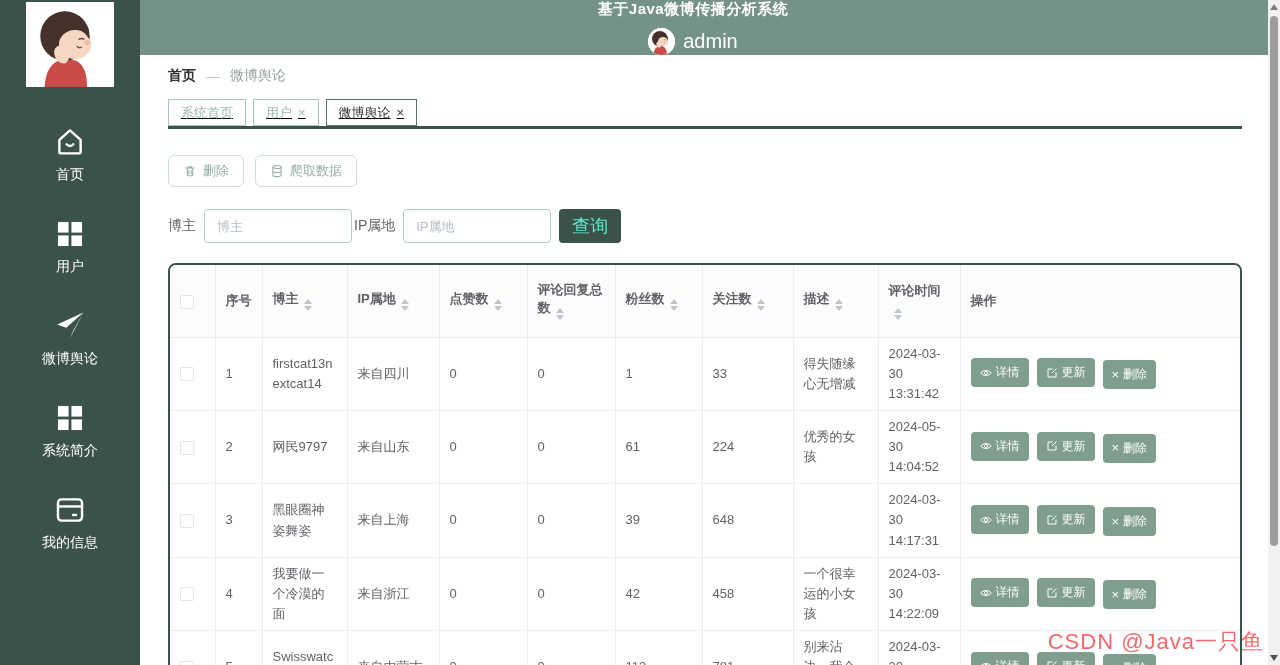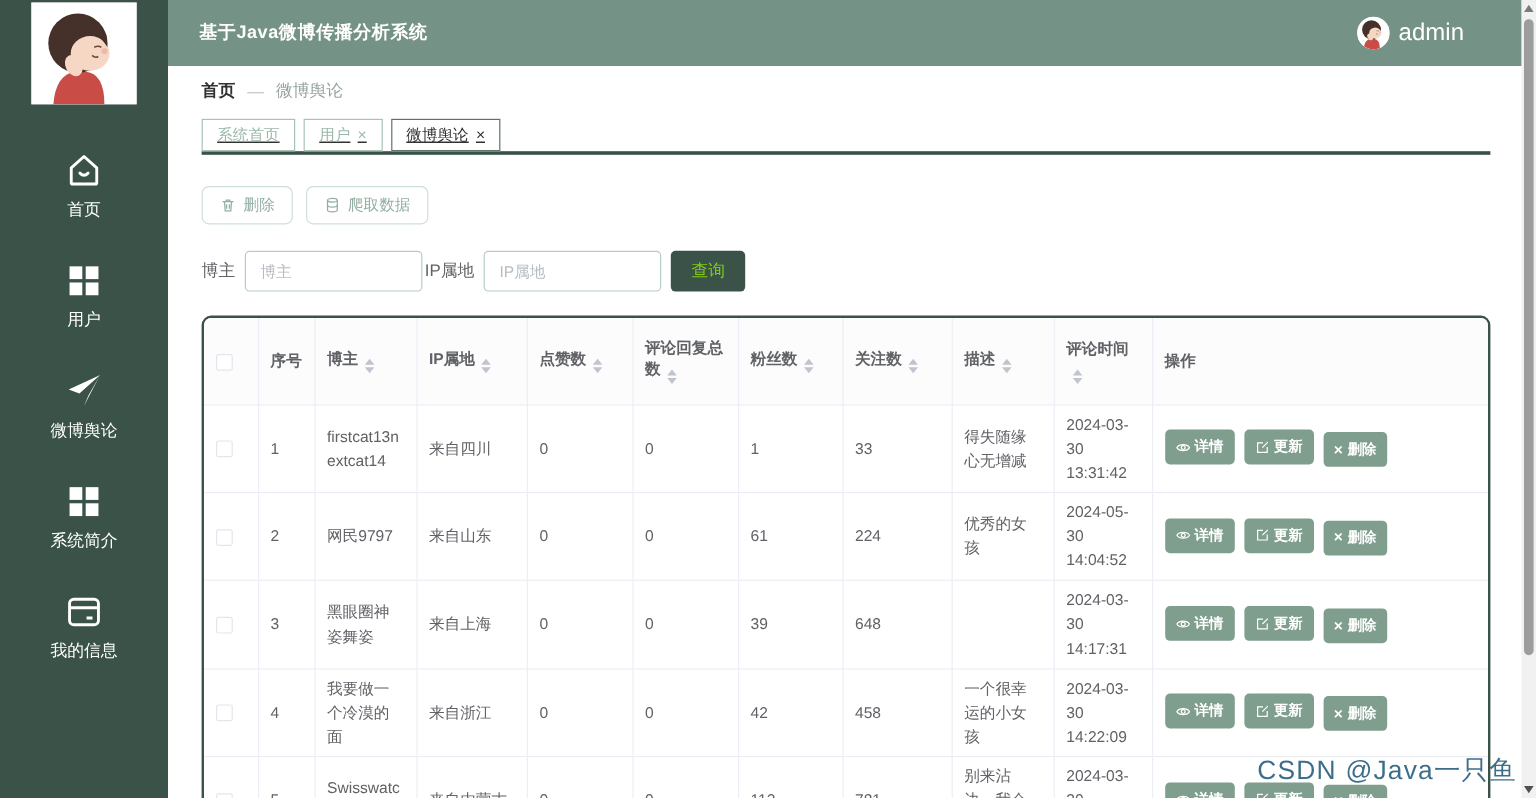--- a/index.html
+++ b/index.html
@@ -10,21 +10,21 @@
   
   .sidebar { position:absolute; left:0; top:0; width:140px; height:665px; background:#3a5248; }
   .avatar-box { width:88px; height:85px; margin:2px auto 0; background:#fff; overflow:hidden; }
   .side-nav { display:flex; flex-direction:column; align-items:center; margin-top:38px; gap:33px; }
   .side-item { display:flex; flex-direction:column; align-items:center; gap:7px; color:#fff; cursor:pointer; }
   .side-item svg { width:34px; height:34px; }
   .side-item .lbl { font-size:14px; color:#fff; }
 
   
   .topbar { position:absolute; left:140px; top:0; width:1128px; height:55px; background:#759286;
-    display:flex; align-items:center; justify-content:space-between; padding:0 48px 0 26px; }
+    display:flex; align-items:center; justify-content:space-between; padding:0 48px 0 26px;flex-direction:column; }
   .topbar .title { color:#fff; font-size:15px; font-weight:bold; letter-spacing:.5px; }
   .admin-wrap { display:flex; align-items:center; gap:8px; cursor:pointer; }
   .admin-avatar { width:27px; height:27px; border-radius:50%; background:#fff; overflow:hidden; }
   .admin-name { color:#fff; font-size:20px; }
 
   
   .main { position:absolute; left:140px; top:55px; width:1128px; height:610px; background:#fff; overflow:hidden; }
   .crumbs { display:flex; align-items:center; gap:10px; margin:12px 0 0 28px; font-size:14px; }
   .crumb-root { color:#303133; font-weight:bold; cursor:pointer; }
   .crumb-sep { color:#c0c4cc; }
@@ -42,44 +42,44 @@
   .tbtn { display:inline-flex; align-items:center; gap:6px; height:32px; padding:0 14px; background:#fff;
     border:1px solid #cfe0d6; border-radius:6px; color:#93afa2; font-size:13px; cursor:pointer; }
   .tbtn svg { width:14px; height:14px; }
 
   .searchrow { display:flex; align-items:center; margin:22px 0 0 28px; }
   .s-label { font-size:14px; color:#606266; margin-right:8px; }
   .s-input { width:148px; height:34px; border:1px solid #b7cdc1; border-radius:4px; padding:0 12px;
     font-size:13px; color:#606266; outline:none; }
   .s-input::placeholder { color:#b6bcc2; }
   .s-label2 { margin-left:2px; }
-  .qbtn { width:62px; height:34px; margin-left:8px; background:#3a5248; color:#84cc16; border:none;
-    border-radius:4px; font-size:14px; cursor:pointer; }
+  .qbtn { width:62px; height:34px; margin-left:8px; background:#3a5248; color:#5eead4; border:none;
+    border-radius:4px; font-size:18px; cursor:pointer; }
 
   
   .table-wrap { margin:20px 0 0 28px; width:1074px; border:2px solid #3a5248; border-radius:8px; overflow:hidden; }
   table { border-collapse:collapse; table-layout:fixed; width:1070px; font-size:13px; }
   th, td { border-bottom:1px solid #ebeef5; border-right:1px solid #ebeef5; padding:6px 10px;
     text-align:left; color:#606266; vertical-align:middle; word-wrap:break-word; }
   th:last-child, td:last-child { border-right:none; }
   thead th { font-weight:bold; background:#fcfcfd; height:72px; }
   tbody td { height:46px; background:#fff; line-height:1.55; }
   .cb { display:inline-block; width:14px; height:14px; border:1px solid #e2e6ec; border-radius:2px;
     background:#fff; vertical-align:middle; cursor:pointer; }
   .sort { display:inline-flex; flex-direction:column; gap:2px; margin-left:5px; vertical-align:-1px; cursor:pointer; }
   .sort i { display:block; width:0; height:0; border-left:4px solid transparent; border-right:4px solid transparent; }
   .sort .up { border-bottom:5px solid #c0c4cc; }
   .sort .dn { border-top:5px solid #c0c4cc; }
   .abtn { display:inline-flex; align-items:center; gap:4px; background:#7f9e8e; color:#fff; border:none;
-    border-radius:4px; font-size:12px; padding:6px 9px; margin-right:8px; cursor:pointer; white-space:nowrap;font-weight:bold; }
+    border-radius:4px; font-size:12px; padding:6px 9px; margin-right:8px; cursor:pointer; white-space:nowrap; }
   .abtn svg { width:12px; height:12px; }
   .abtn .xg { font-size:13px; line-height:10px; }
 
   
-  .watermark { position:absolute; right:16px; bottom:8px; font-size:22px; color:#0c4a6e; opacity:.8;
+  .watermark { position:absolute; right:16px; bottom:8px; font-size:22px; color:#ef4444; opacity:.8;
     letter-spacing:1px; z-index:40; pointer-events:none; }
 
   
   .scrollbar { position:absolute; right:0; top:0; width:12px; height:665px; background:#f1f1f1; z-index:60; }
   .sb-up, .sb-dn { position:absolute; left:0; width:12px; height:14px; display:flex; align-items:center; justify-content:center; cursor:pointer; }
   .sb-up { top:0; } .sb-dn { bottom:0; }
   .sb-up i { width:0; height:0; border-left:4px solid transparent; border-right:4px solid transparent; border-bottom:6px solid #7c7c7c; }
   .sb-dn i { width:0; height:0; border-left:4px solid transparent; border-right:4px solid transparent; border-top:6px solid #505050; }
   .sb-thumb { position:absolute; left:2px; top:16px; width:8px; height:530px; background:#9d9d9d; border-radius:4px; cursor:pointer; }
 </style>

